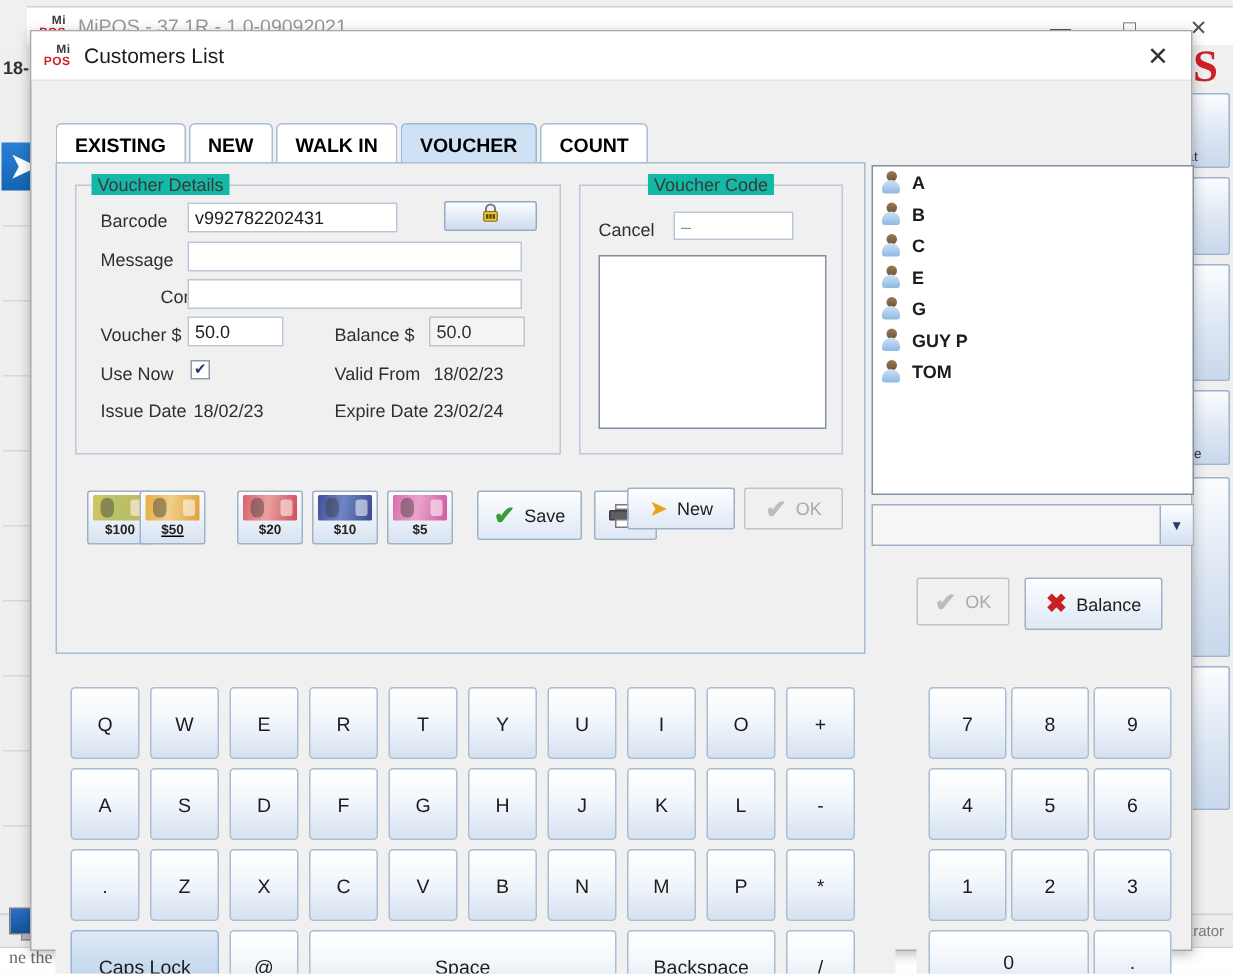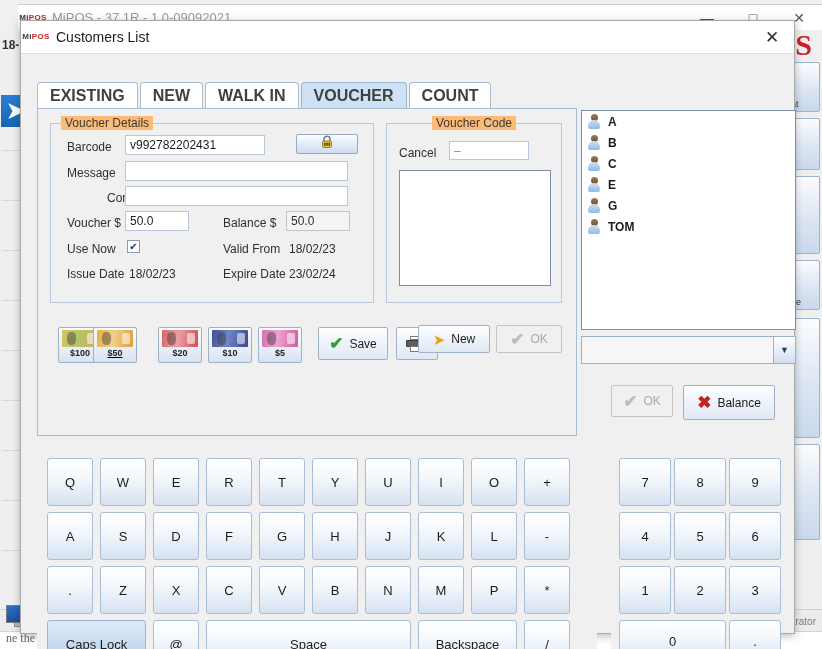--- a/index.html
+++ b/index.html
@@ -16,21 +16,21 @@
   .bg-app {
     position: absolute; left: 0; top: 0; width: 822px; height: 649px;
     background: #f0f0f0;
   }
   .bg-titlebar {
     position: absolute; left: 18px; top: 4px; right: 0px; height: 26px;
     background: #ffffff; border-top: 1px solid #cfcfcf;
     display: flex; align-items: center;
   }
   .mipos-logo {
-    display: inline-flex; flex-direction: row; align-items: flex-end;
+    display: inline-flex; flex-direction: column; align-items: flex-end;
     justify-content: center; line-height: 8px; margin-left: 4px; width: 22px;
   }
   .mipos-logo .mi { font-size: 8px; font-weight: bold; color: #3b3b3b; letter-spacing: .3px;}
   .mipos-logo .pos { font-size: 8px; font-weight: bold; color: #cf1f29; letter-spacing: .3px;}
   .bg-title-text {
     margin-left: 8px; font-size: 13px; color: #9a9a9a;
   }
   .win-buttons {
     position: absolute; right: 0; top: 0; height: 26px; display: flex;
   }
@@ -120,36 +120,36 @@
   }
   .dlg-body { position: relative; height: 581px; }
 
   
   .tabstrip {
     position: absolute; left: 16px; top: 28px; right: 16px; height: 27px;
     display: flex; align-items: flex-end;
   }
   .tab {
     height: 27px; padding: 4px 12px; display:flex; align-items:center;
-    font-size: 16px; font-weight: bold; color: #404040;
+    font-size: 13px; font-weight: bold; color: #000000;
     background: #ffffff;
     border: 1px solid #a8bcd4; border-bottom: none;
     border-radius: 4px 4px 0 0; margin-right: 2px;
   }
   .tab.active { background: #cfe2f5; border-color: #9ab6d6; }
   .tabpanel {
     position: absolute; left: 16px; top: 54px; width: 540px; height: 328px;
     background: #f0f0f0; border: 1px solid #a8bcd4;
   }
 
   .group {
     position: absolute; border: 1px solid #b9c8da; background: transparent;
   }
   .group > .gtitle {
-    position: absolute; top: -8px; left: 10px; background: #fdba74;
+    position: absolute; top: -8px; left: 10px; background: #14b8a6;
     padding: 0 4px; font-size: 12px; color: #3a3a3a;
   }
   .group.center > .gtitle { left: 50%; transform: translateX(-50%); }
 
   .lbl { position: absolute; font-size: 12px; color: #2f2f2f; }
   .txt {
     position: absolute; background: #ffffff; border: 1px solid #b8c6d8;
     font-size: 12px; color: #1c1c1c; padding: 2px 4px;
     display:flex; align-items:center;
   }
@@ -489,20 +489,27 @@
               <span class="head"></span>
               <span class="body"></span>
             </span>
           <span>G</span>
         </div>
         <div class="list-row">
           <span class="person">
               <span class="head"></span>
               <span class="body"></span>
             </span>
+          <span>GUY P</span>
+        </div>
+        <div class="list-row">
+          <span class="person">
+              <span class="head"></span>
+              <span class="body"></span>
+            </span>
           <span>TOM</span>
         </div>
       </div>
 
       <div class="combo" style="left:560px; top:282px; width:215px; height:28px;">
         <span style="position:absolute;left:6px;font-size:12px;color:#1c1c1c;"></span>
         <span class="arrowbox">▼</span>
       </div>
 
       <div class="btn disabled" style="left:590px; top:331px; width:62px; height:32px;">

